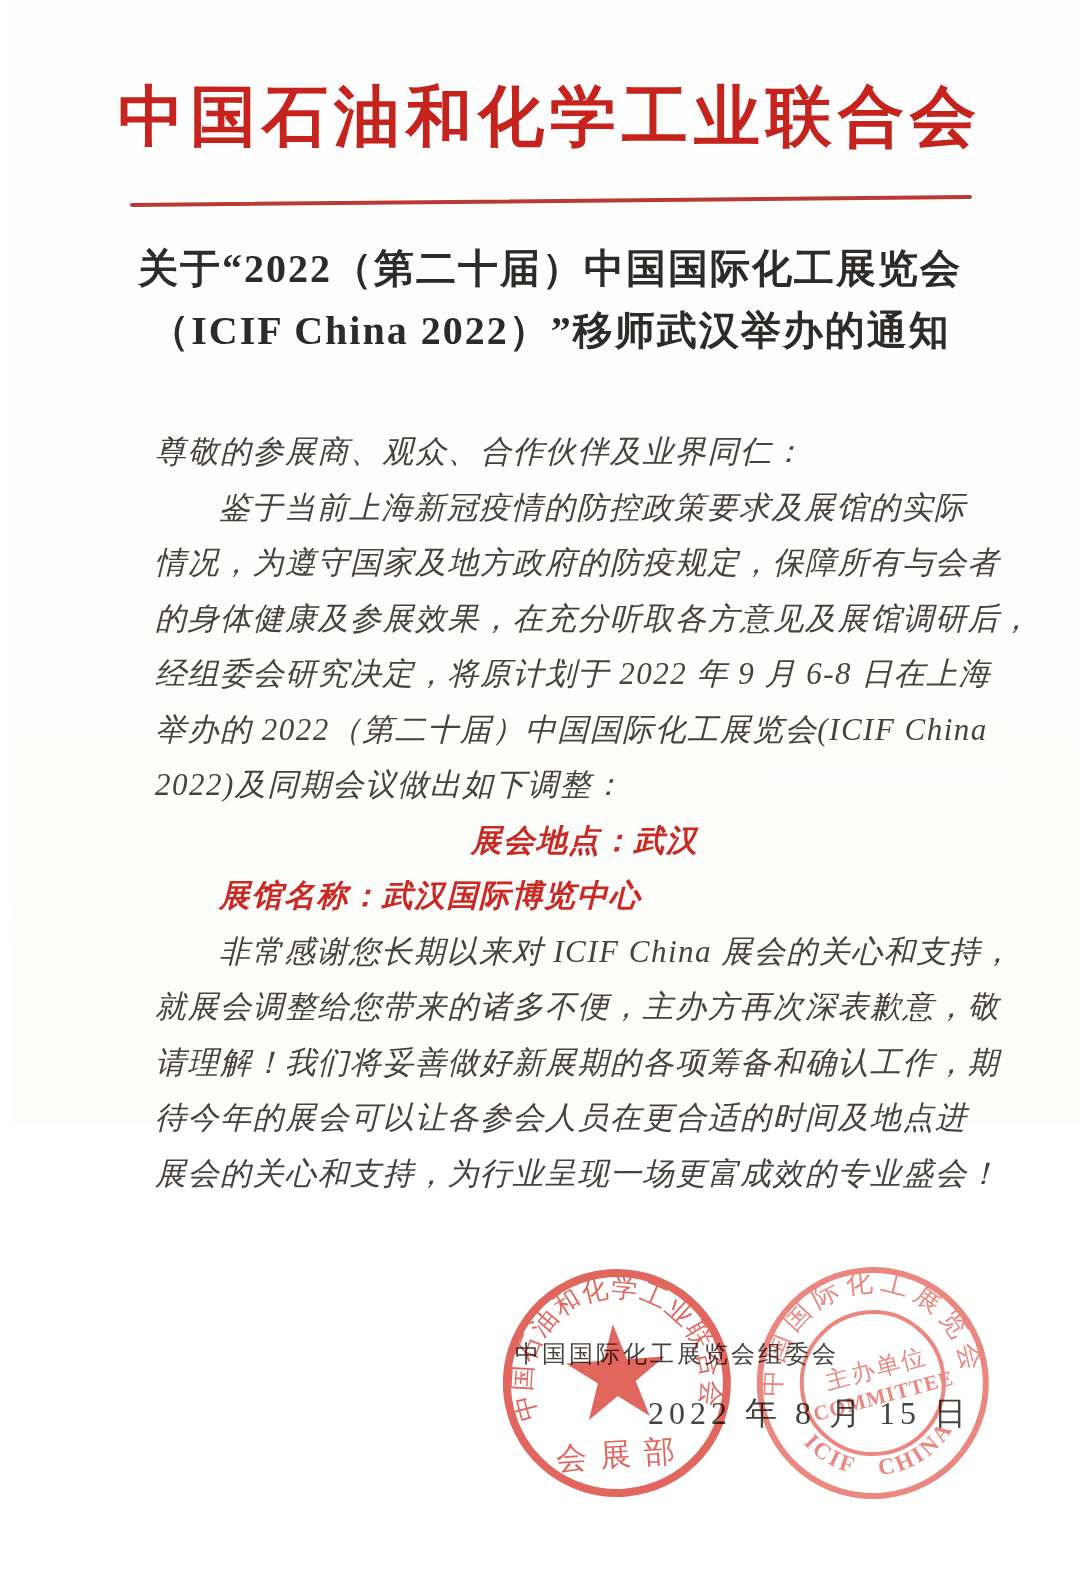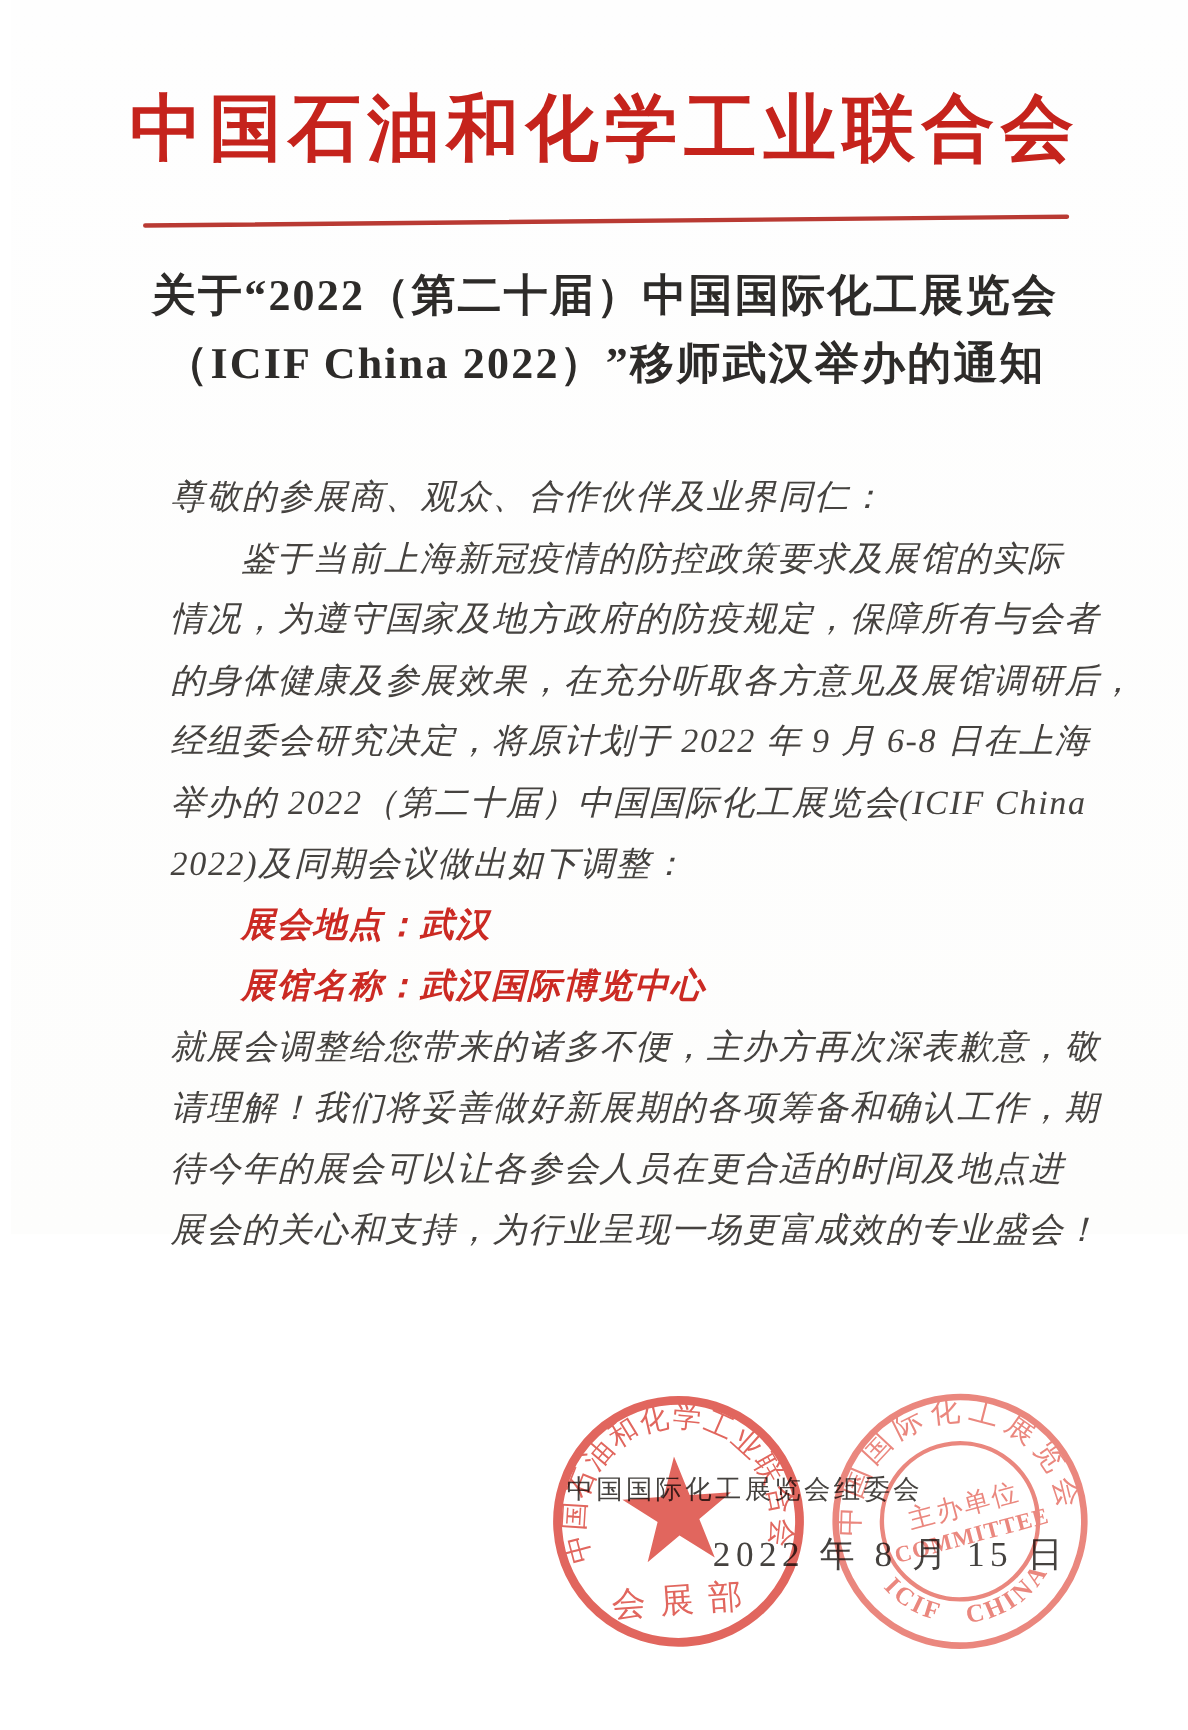--- a/index.html
+++ b/index.html
@@ -110,23 +110,24 @@
   <div class="body-block" style="color:#45423f;font-style:italic;">
     <div class="line">尊敬的参展商、观众、合作伙伴及业界同仁：</div>
 
     <div class="line indent">鉴于当前上海新冠疫情的防控政策要求及展馆的实际</div>
     <div class="line">情况，为遵守国家及地方政府的防疫规定，保障所有与会者</div>
     <div class="line">的身体健康及参展效果，在充分听取各方意见及展馆调研后，</div>
     <div class="line">经组委会研究决定，将原计划于 2022 年 9 月 6-8 日在上海</div>
     <div class="line">举办的 2022（第二十届）中国国际化工展览会(ICIF China</div>
     <div class="line">2022)及同期会议做出如下调整：</div>
 
-    <div class="line indent red-line" style="color:#cb2a23;">展会地点：武汉</div>
+    <div class="line indent red-line" style="color:#cb2a23;text-align:center;">展会地点：武汉</div>
     <div class="line indent red-line" style="color:#cb2a23;">展馆名称：武汉国际博览中心</div>
 
+    <div class="line indent">非常感谢您长期以来对 ICIF China 展会的关心和支持，</div>
     <div class="line">就展会调整给您带来的诸多不便，主办方再次深表歉意，敬</div>
     <div class="line">请理解！我们将妥善做好新展期的各项筹备和确认工作，期</div>
     <div class="line">待今年的展会可以让各参会人员在更合适的时间及地点进</div>
     <div class="line">展会的关心和支持，为行业呈现一场更富成效的专业盛会！</div>
   </div>
 
   <div class="sig-org" style="color:#45423f;">中国国际化工展览会组委会</div>
   <div class="sig-date" style="color:#45423f;">2022 年 8 月 15 日</div>
 
   <div class="stamp stamp-left">

